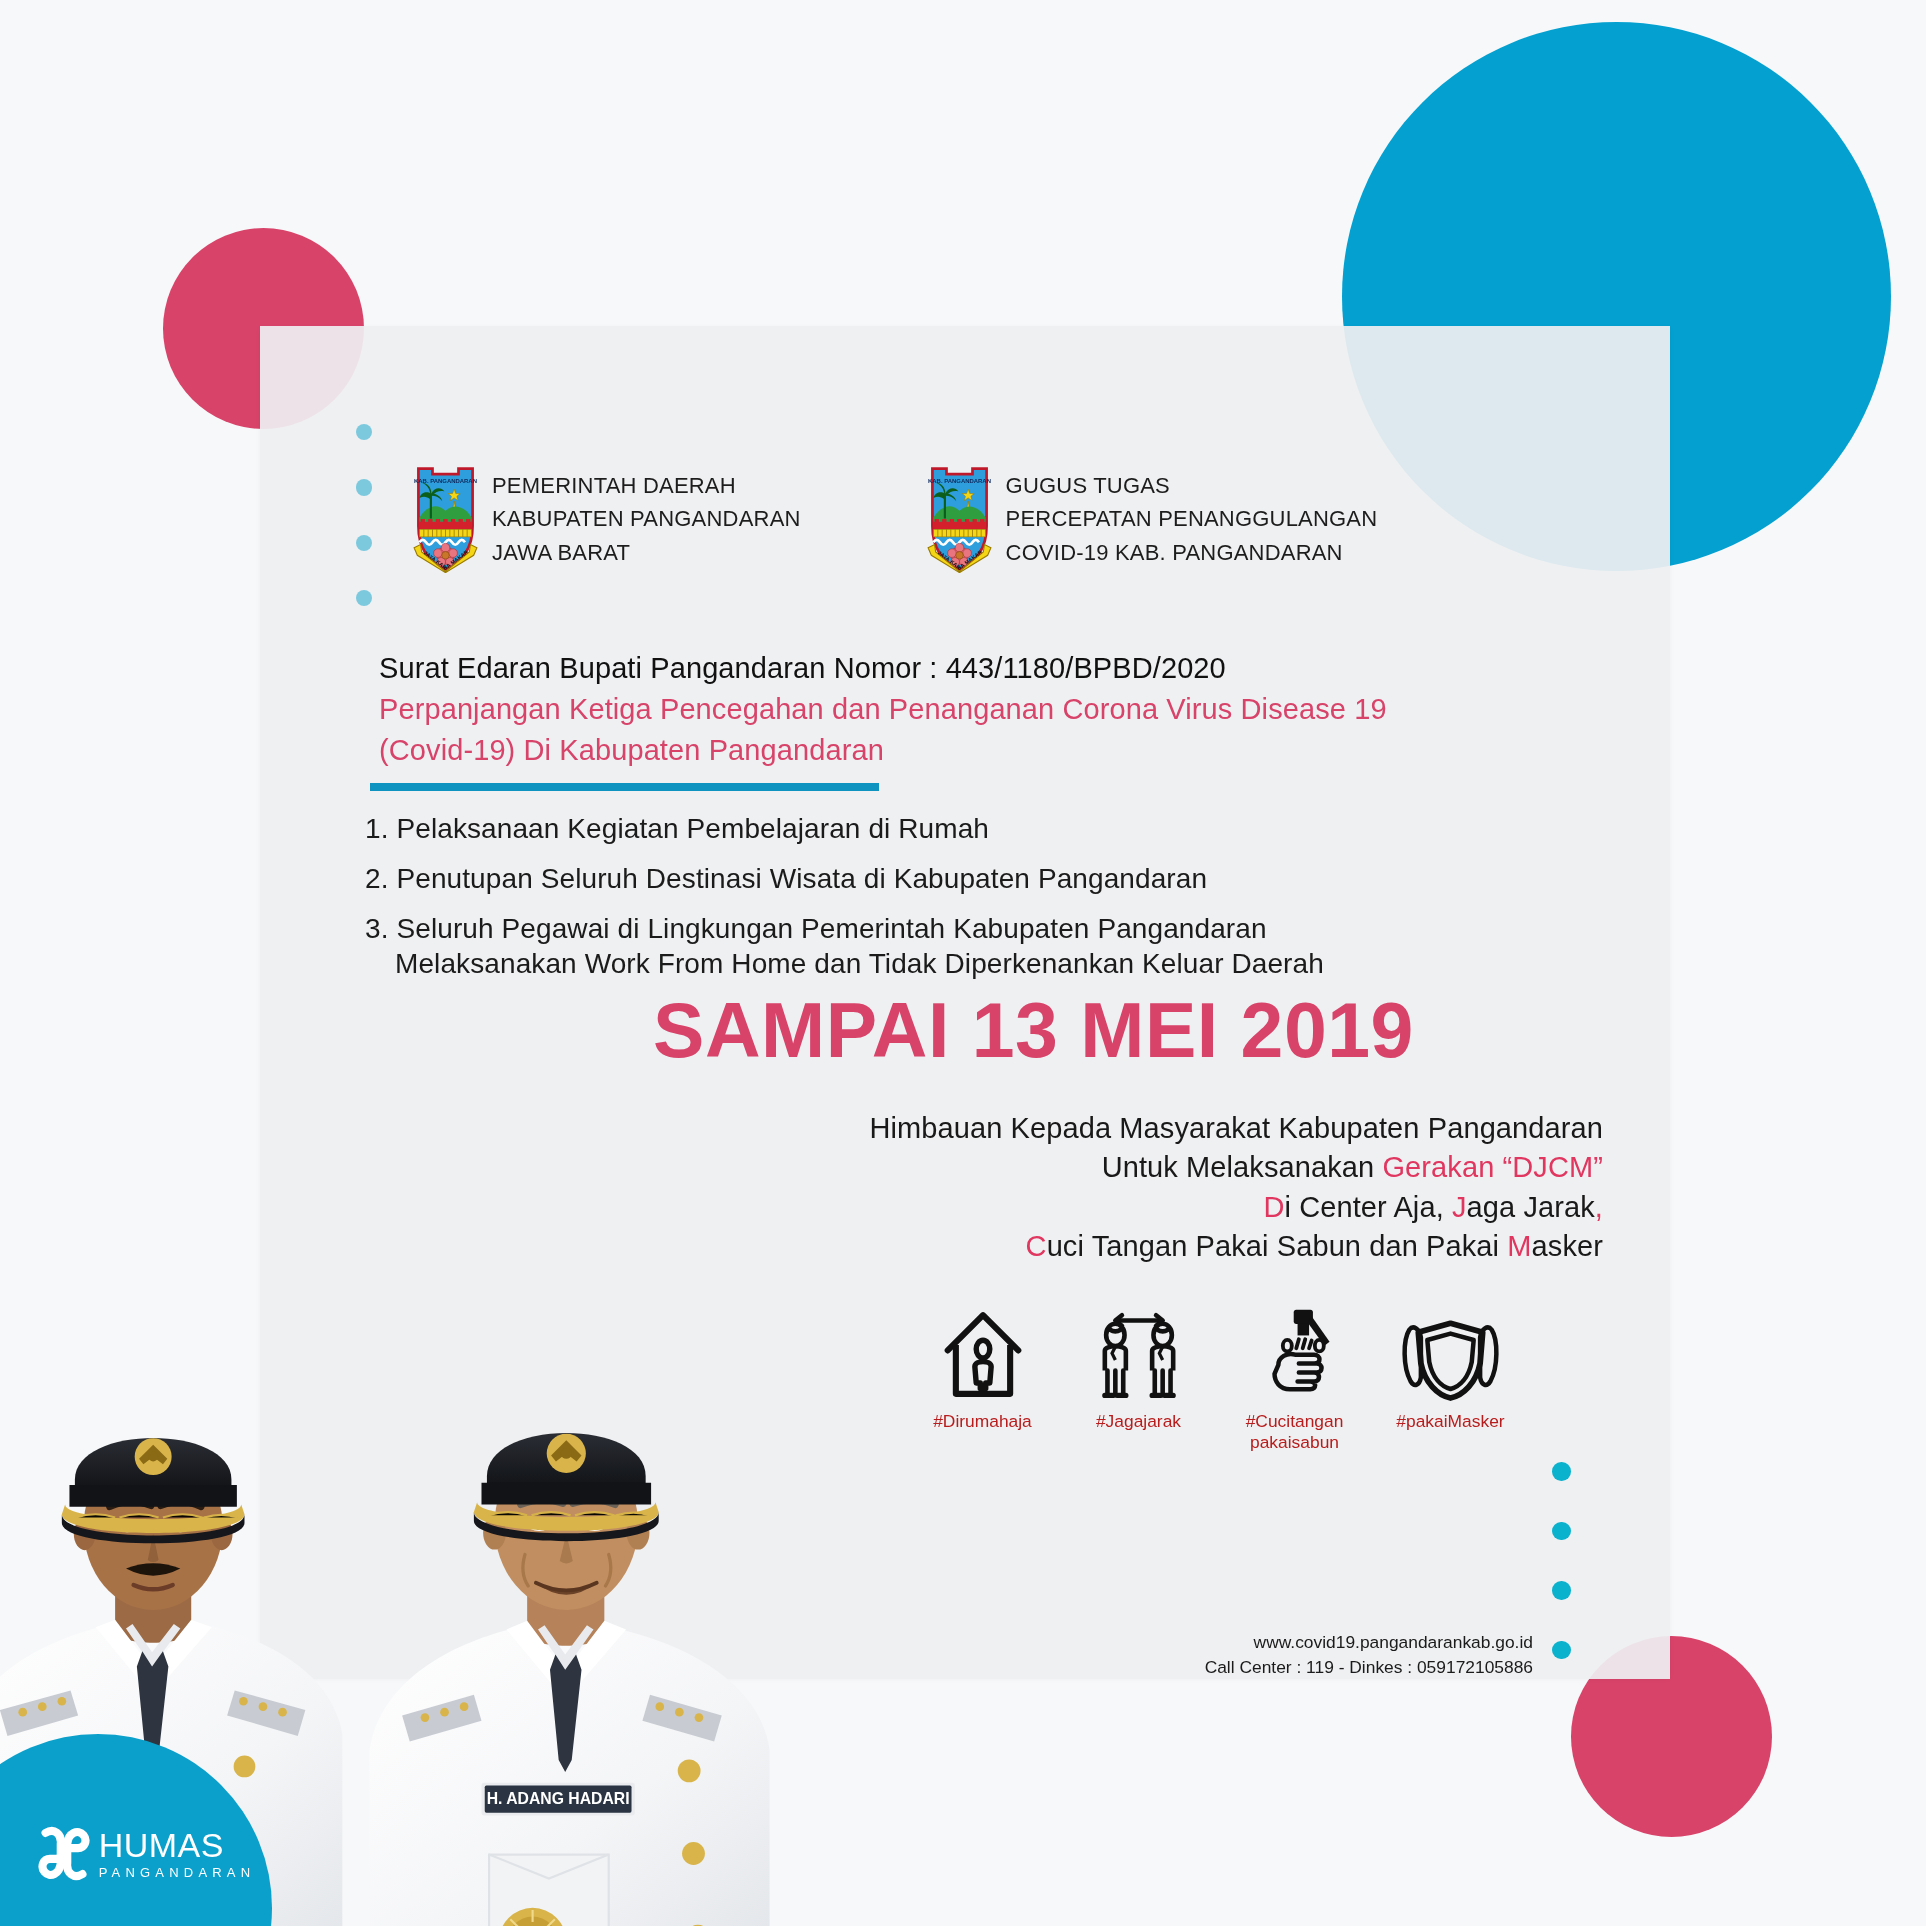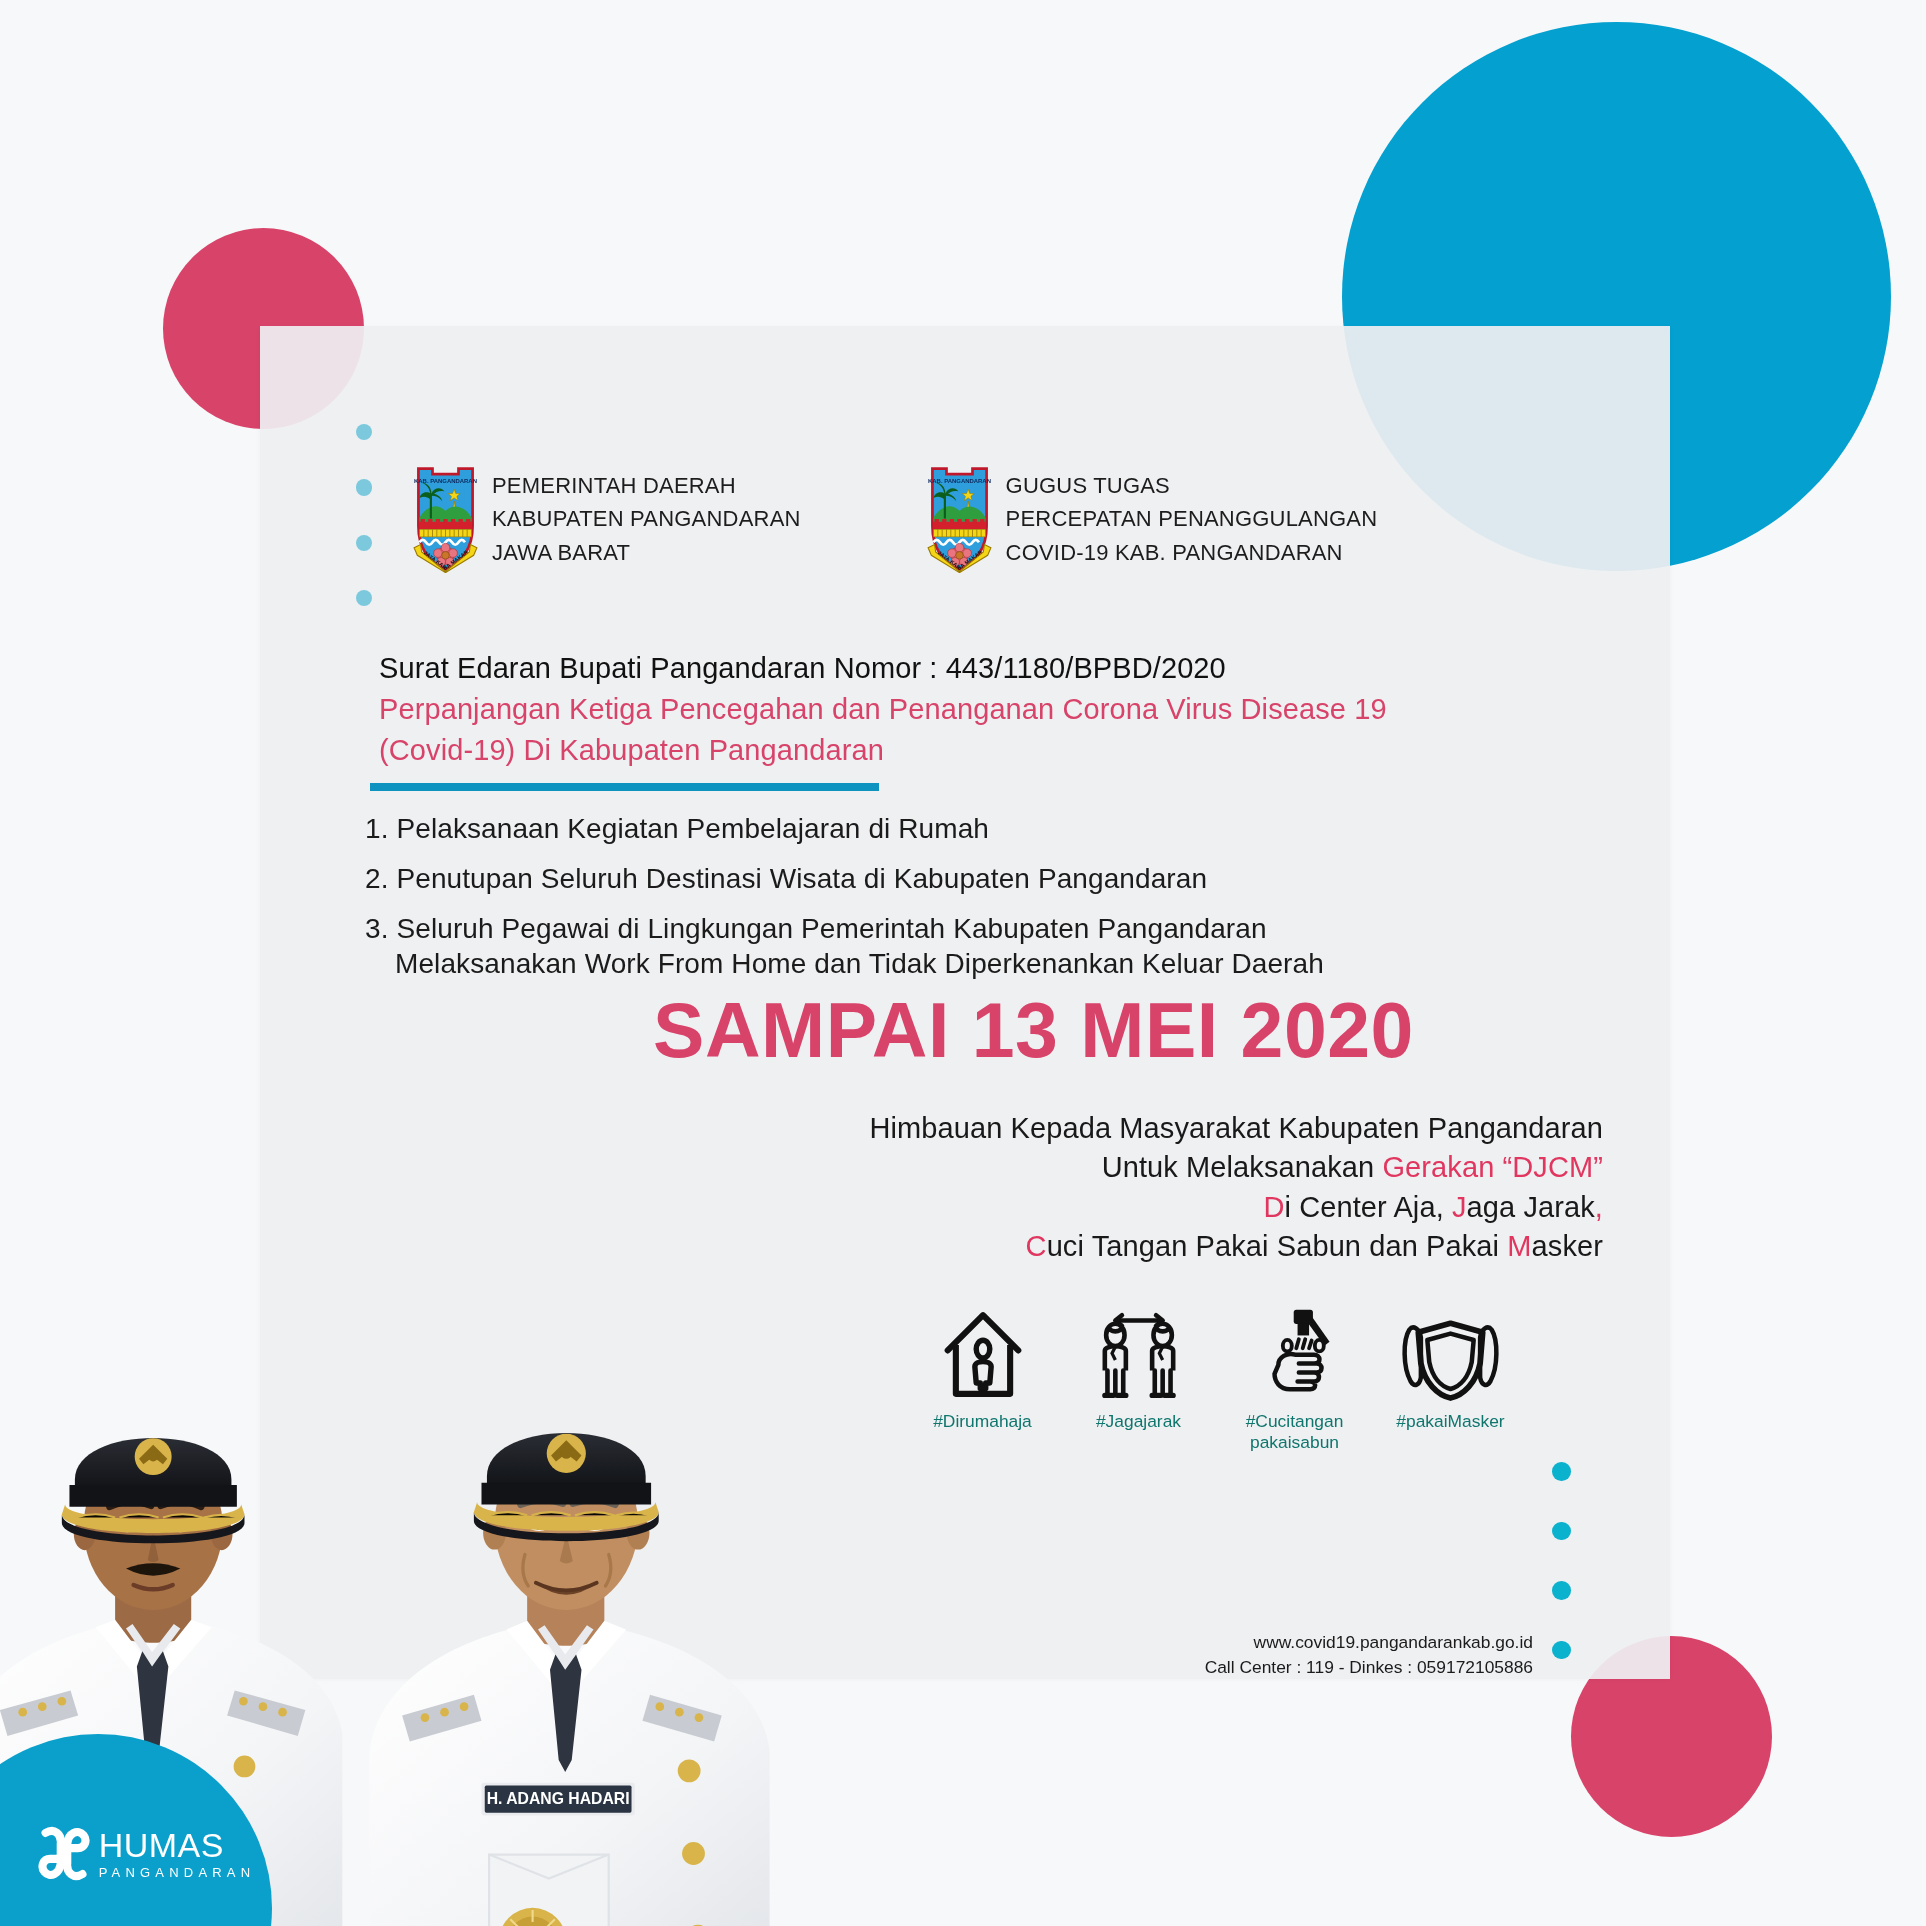--- a/index.html
+++ b/index.html
@@ -95,21 +95,21 @@
   .accent{color:#e0365f;}
 
   
   #icon-strip{
     position:absolute;left:924px;top:1299px;
     display:flex;gap:39px;align-items:flex-start;
   }
   .icon-cell{width:117px;text-align:center;}
   .icon-art{height:103px;display:flex;align-items:flex-end;justify-content:center;}
   .icon-tag{
-    margin-top:8.7px;font-size:17.4px;color:#0f766e;line-height:1.22;
+    margin-top:8.7px;font-size:17.4px;color:#b91c1c;line-height:1.22;
   }
 
   
   #footer{
     position:absolute;left:1022px;top:1630px;width:511px;
     text-align:right;font-size:17.4px;color:#1b1b1b;line-height:1.42;
   }
 
   
   #officials{position:absolute;left:-11px;top:1076px;width:848px;height:870px;}
@@ -308,21 +308,21 @@
       <span>2.</span>
       <span>Penutupan Seluruh Destinasi Wisata di Kabupaten Pangandaran</span>
     </div>
     <div class="point">
       <span>3.</span>
       <span>Seluruh Pegawai di Lingkungan Pemerintah Kabupaten Pangandaran</span>
       <span class="cont">Melaksanakan Work From Home dan Tidak Diperkenankan Keluar Daerah</span>
     </div>
   </div>
 
-  <div id="headline">SAMPAI 13 MEI 2020</div>
+  <div id="headline">SAMPAI 13 MEI 2019</div>
 
   <div id="appeal">
     <div>Himbauan Kepada Masyarakat Kabupaten Pangandaran</div>
     <div>
       <span>Untuk Melaksanakan </span><span class="accent">Gerakan “DJCM”</span>
     </div>
     <div>
       <span class="accent">D</span><span>i Center Aja, </span><span class="accent">J</span><span>aga Jarak</span><span class="accent">,</span>
     </div>
     <div>

